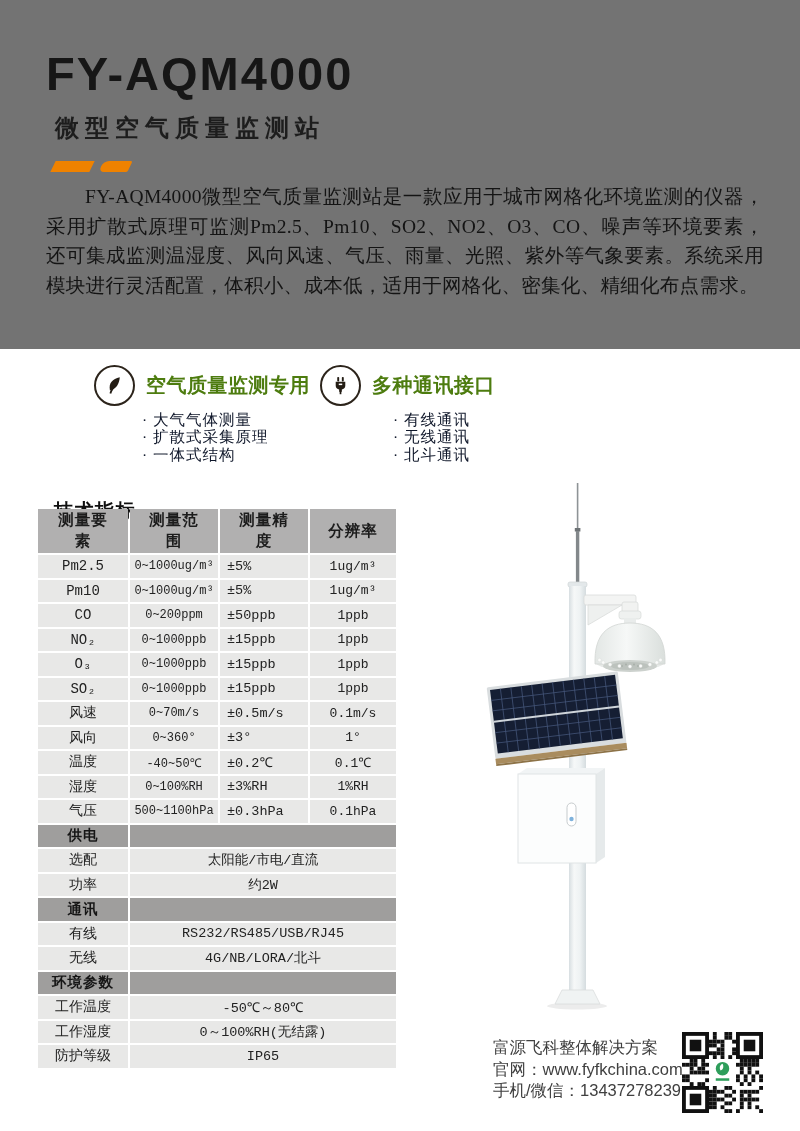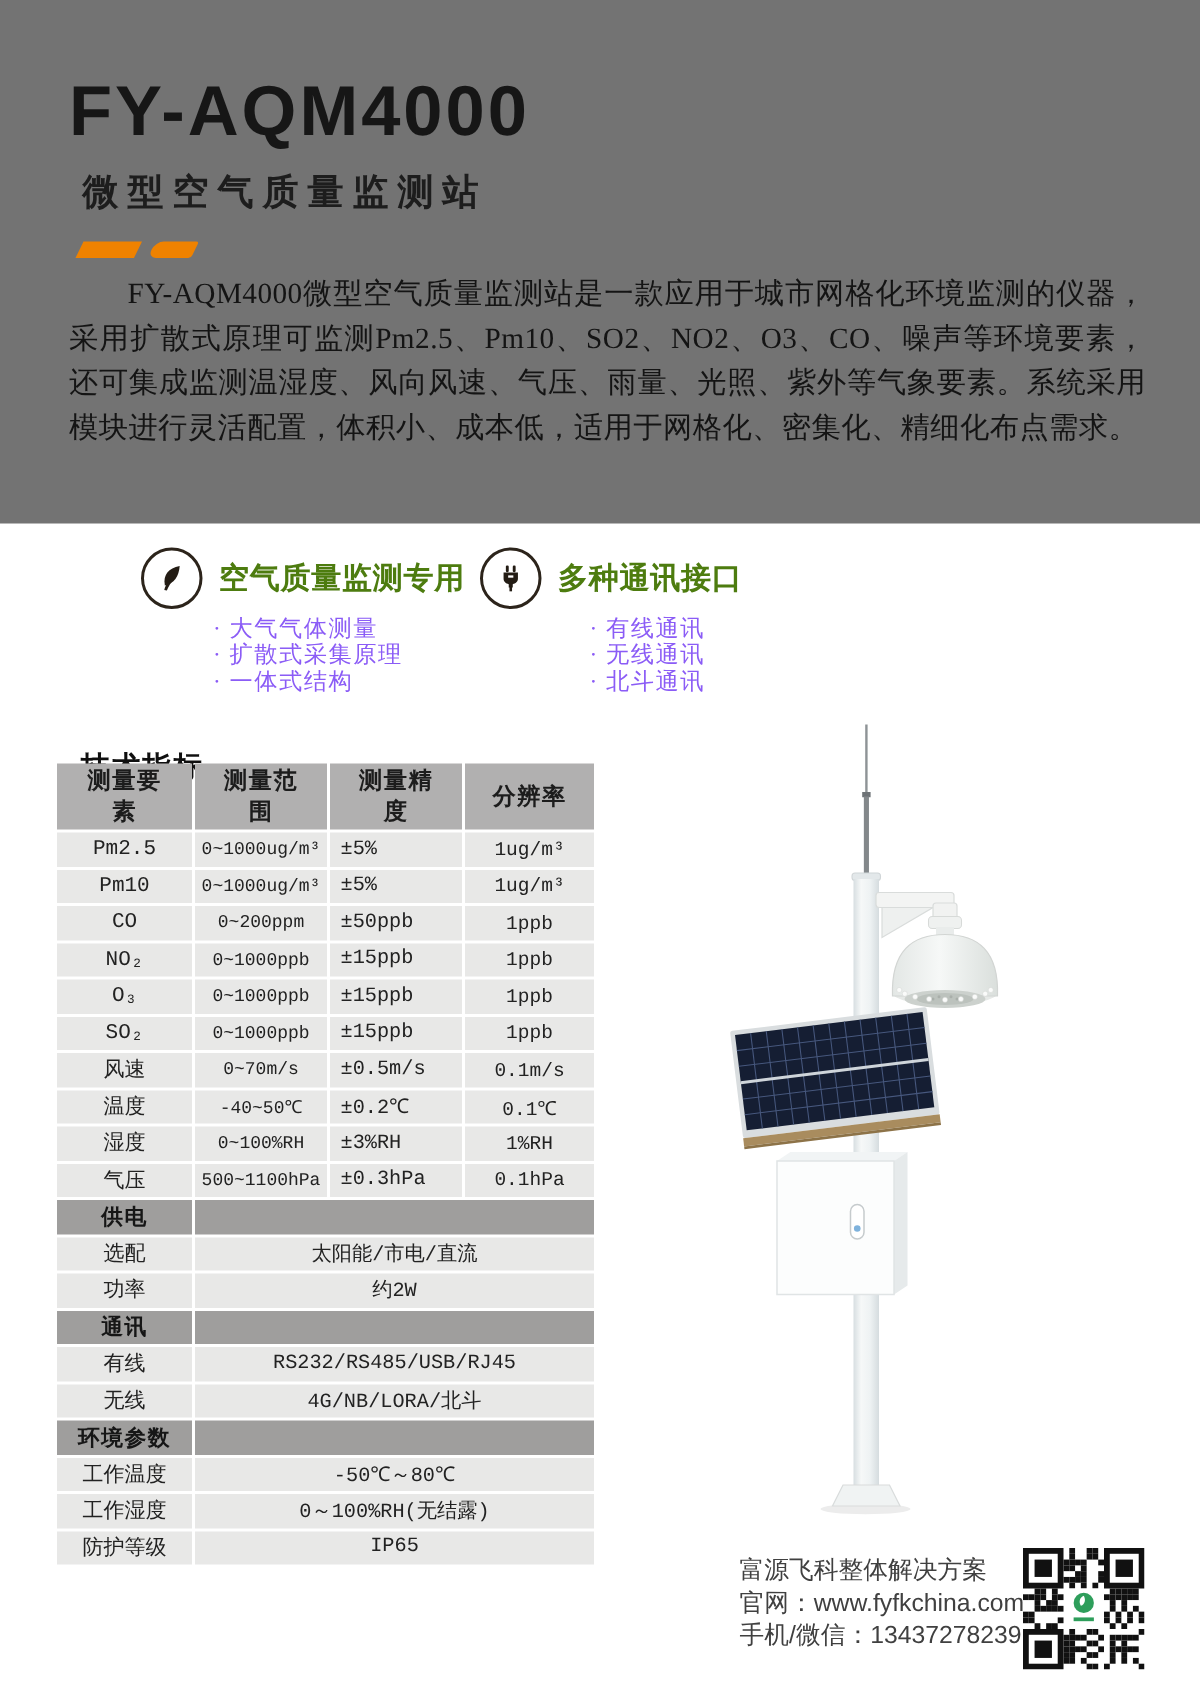--- a/index.html
+++ b/index.html
@@ -24,21 +24,21 @@
   .feature.f1{left:94px;top:365px;}
   .feature.f2{left:320px;top:365px;text-align:center;}
   .feature.f3{left:539px;top:364px;}
   .f-head{display:flex;align-items:center;gap:11px;}
   .f-icon{width:37px;height:37px;border:2.4px solid #2c241b;border-radius:50%;
         display:flex;align-items:center;justify-content:center;flex:0 0 auto;}
   .f-icon svg{display:block;}
   .f-title{font-family:"Liberation Sans",sans-serif;font-weight:bold;font-size:20px;
         color:#4d7c0f;letter-spacing:0.5px;white-space:nowrap;}
   .f-items{margin:5px 0 0 48px;padding:0;list-style:none;}
-  .f-items li{font-size:15.5px;line-height:17.4px;color:#8b5cf6;letter-spacing:1px;white-space:nowrap;}
+  .f-items li{font-size:15.5px;line-height:17.4px;color:#0f172a;letter-spacing:1px;white-space:nowrap;}
   .f-items li::before{content:"· ";}
   
   .specs-heading{position:absolute;left:38px;top:482px;margin:16px;
         font-family:"Liberation Sans",sans-serif;font-weight:bold;font-size:19px;
         color:#0f0f0f;letter-spacing:1.5px;}
   table.spec-table{position:absolute;left:36px;top:507px;width:362px;
         border-collapse:separate;border-spacing:2px;table-layout:fixed;}
   .spec-table th{background:#b1b0b0;color:#1c1c1c;font-family:"Liberation Sans",sans-serif;
         font-weight:bold;font-size:15.5px;height:25px;letter-spacing:1px;padding:1px 16px;}
   .spec-table td{background:#e8e8e7;color:#222;height:20.5px;padding:1px 3px;
@@ -160,20 +160,26 @@
           <td class="c0">SO₂</td>
           <td class="c1">0~1000ppb</td>
           <td class="c2">±15ppb</td>
           <td class="c3">1ppb</td>
         </tr>
         <tr>
           <td class="c0">风速</td>
           <td class="c1">0~70m/s</td>
           <td class="c2">±0.5m/s</td>
           <td class="c3">0.1m/s</td>
+        </tr>
+        <tr>
+          <td class="c0">风向</td>
+          <td class="c1">0~360°</td>
+          <td class="c2">±3°</td>
+          <td class="c3">1°</td>
         </tr>
         <tr>
           <td class="c0">温度</td>
           <td class="c1">-40~50℃</td>
           <td class="c2">±0.2℃</td>
           <td class="c3">0.1℃</td>
         </tr>
         <tr>
           <td class="c0">湿度</td>
           <td class="c1">0~100%RH</td>

